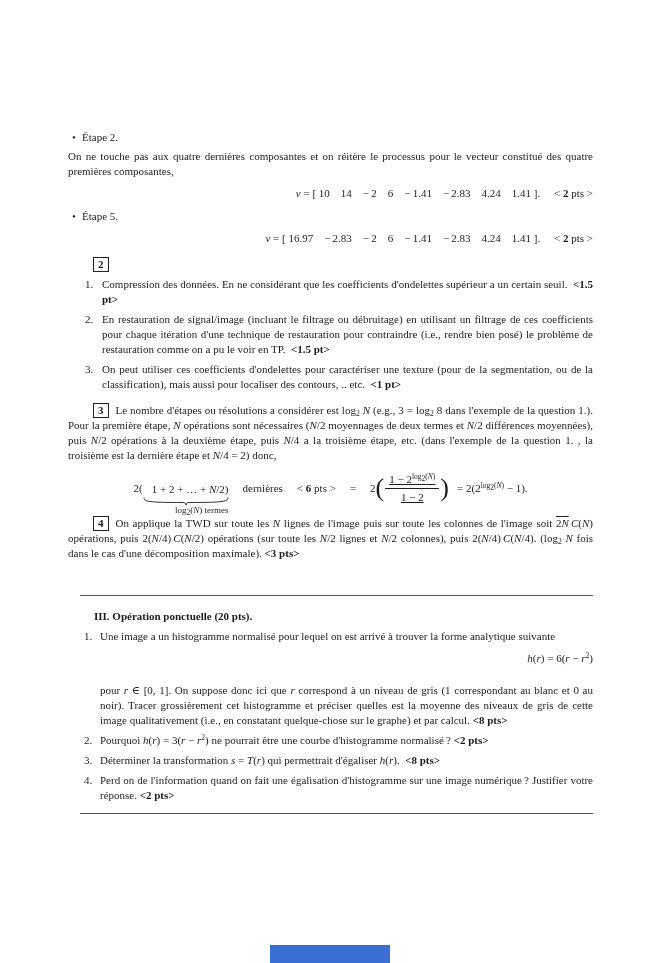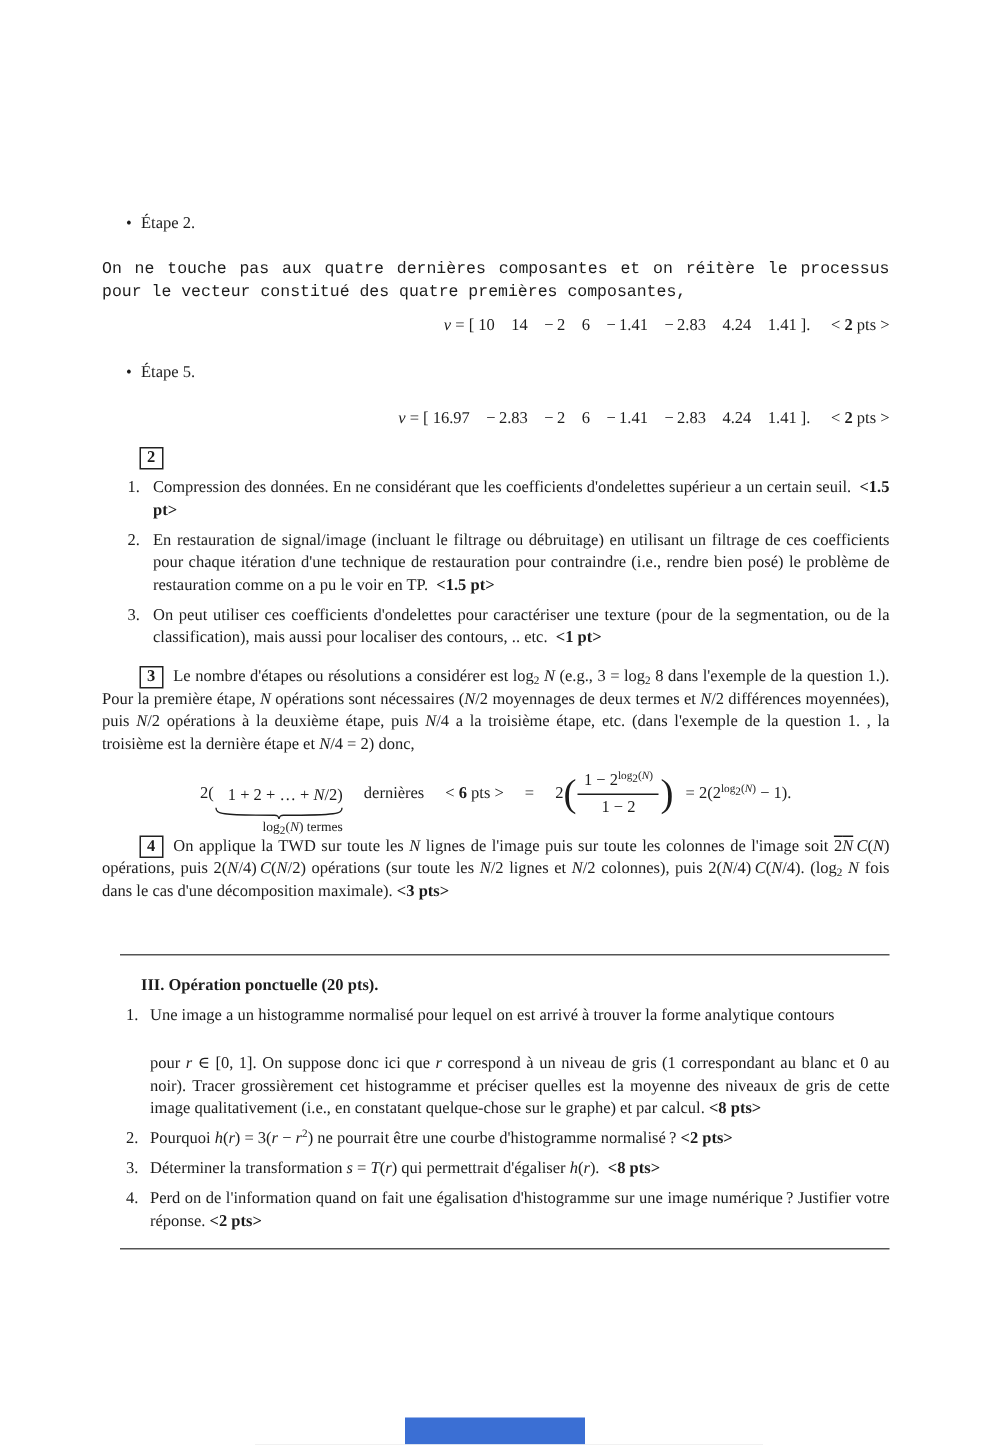--- a/index.html
+++ b/index.html
@@ -3,43 +3,43 @@
 <meta charset="utf-8">
 <style>
   html,body { margin:0; padding:0; background:#e8e8e8; }
   .page {
     position:relative; width:660px; height:963px; background:#ffffff;
     font-family:"Liberation Serif","DejaVu Serif",serif;
     color:#1c1c1c; font-size:11px; line-height:15px;
     margin:0 auto; overflow:hidden;
   }
   .content { position:absolute; left:68px; top:126px; width:525px; }
-  .just { text-align:justify;font-family:Liberation Mono, monospace; }
-  .bullet-head { margin:16px; }
+  .just { text-align:justify; }
+  .bullet-head { margin:4px; }
   .bullet { display:inline-block; width:10px; }
   .eqline { text-align:right; margin:7px 0 8px 0; }
   .fbox {
     display:inline-block; border:1px solid #222; padding:0 4px;
     font-weight:bold; line-height:13px; height:13px;
   }
   .boxline { margin:11px 0 4px 25px; }
   .qlist { margin-top:2px; }
   .qitem { display:flex; margin-top:5px; }
   .qitem .num { width:17px; margin-left:17px; flex:none; }
   .qitem .itext { flex:1; text-align:justify; }
   .indent-para { margin-top:11px; text-align:justify; }
   .indent-para .fbox { margin-right:7px; }
   .lead-in { display:inline-block; width:25px; }
   
   .eq3 { display:flex; justify-content:center; align-items:center; margin:8px 0 2px 0; }
   .ubgroup { display:inline-block; text-align:right; transform:translateY(11px); }
   .ubgroup .series { display:block; line-height:15px; }
   .ubgroup svg { display:block; margin:0 auto; }
   .ubgroup .ublabel { display:block; font-size:9px; line-height:11px; }
-  .frac { display:inline-block; text-align:center; vertical-align:middle; margin:0 1px; }
+  .frac { display:inline-block; text-align:center; vertical-align:middle; margin:0 1px;text-decoration:underline; }
   .frac .fnum { display:block; padding:0 4px 1px 4px; border-bottom:1px solid #1c1c1c; }
   .frac .fden { display:block; padding-top:1px; }
   .bigp { font-size:26px; font-weight:normal; line-height:26px; vertical-align:middle; }
   .sp8 { display:inline-block; width:8px; }
   .sp14 { display:inline-block; width:14px; }
   .rule { border:none; border-top:1px solid #555; margin:0 0 0 12px; }
   .rule-top { margin-top:34px; }
   .rule-bottom { margin-top:10px; }
   .sec-heading { margin:13px 0 0 26px;font-weight:bold; }
   .sec-list .qitem .num { width:16px; margin-left:16px; }
@@ -123,22 +123,23 @@
     </div>
 
     <hr class="rule rule-top">
     <div class="sec-heading">
       <b>III.</b><span> Opération ponctuelle (20 pts).</span>
     </div>
 
     <div class="qlist sec-list">
       <div class="qitem">
         <span class="num">1.</span>
-        <span class="itext">Une image a un histogramme normalisé pour lequel on est arrivé à trouver la forme analytique contours</span>
+        <span class="itext">Une image a un histogramme normalisé pour lequel on est arrivé à trouver la forme analytique suivante</span>
       </div>
+      <div class="eqline"><i>h</i>(<i>r</i>) = 6(<i>r</i> − <i>r</i><sup>2</sup>)</div>
       <div class="qitem" style="margin-top:17px;">
         <span class="num"></span>
         <span class="itext">pour <i>r</i> ∈ [0, 1]. On suppose donc ici que <i>r</i> correspond à un niveau de gris (1 correspondant au blanc et 0 au noir). Tracer grossièrement cet histogramme et préciser quelles est la moyenne des niveaux de gris de cette image qualitativement (i.e., en constatant quelque-chose sur le graphe) et par calcul. <b>&lt;8 pts&gt;</b></span>
       </div>
       <div class="qitem">
         <span class="num">2.</span>
         <span class="itext">Pourquoi <i>h</i>(<i>r</i>) = 3(<i>r</i> − <i>r</i><sup>2</sup>) ne pourrait être une courbe d'histogramme normalisé ? <b>&lt;2 pts&gt;</b></span>
       </div>
       <div class="qitem">
         <span class="num">3.</span>

